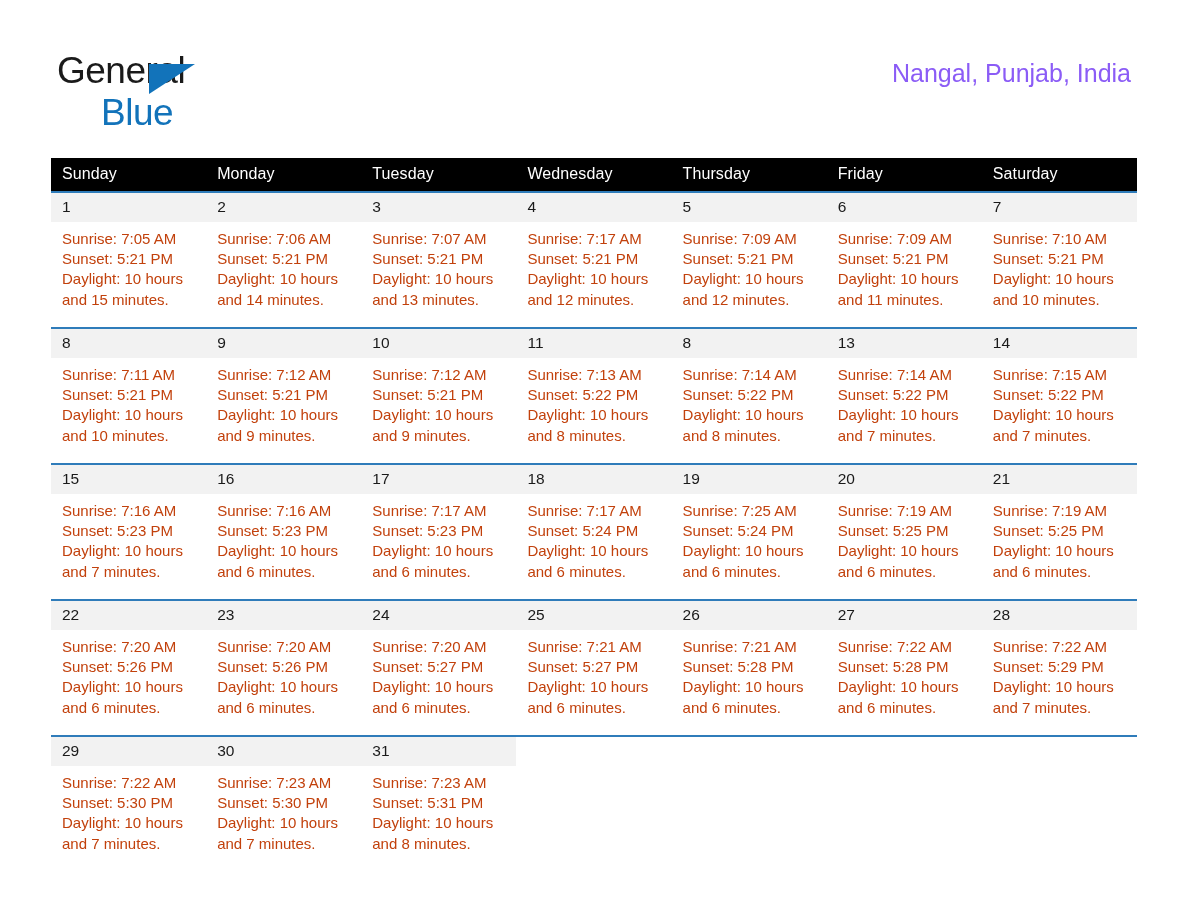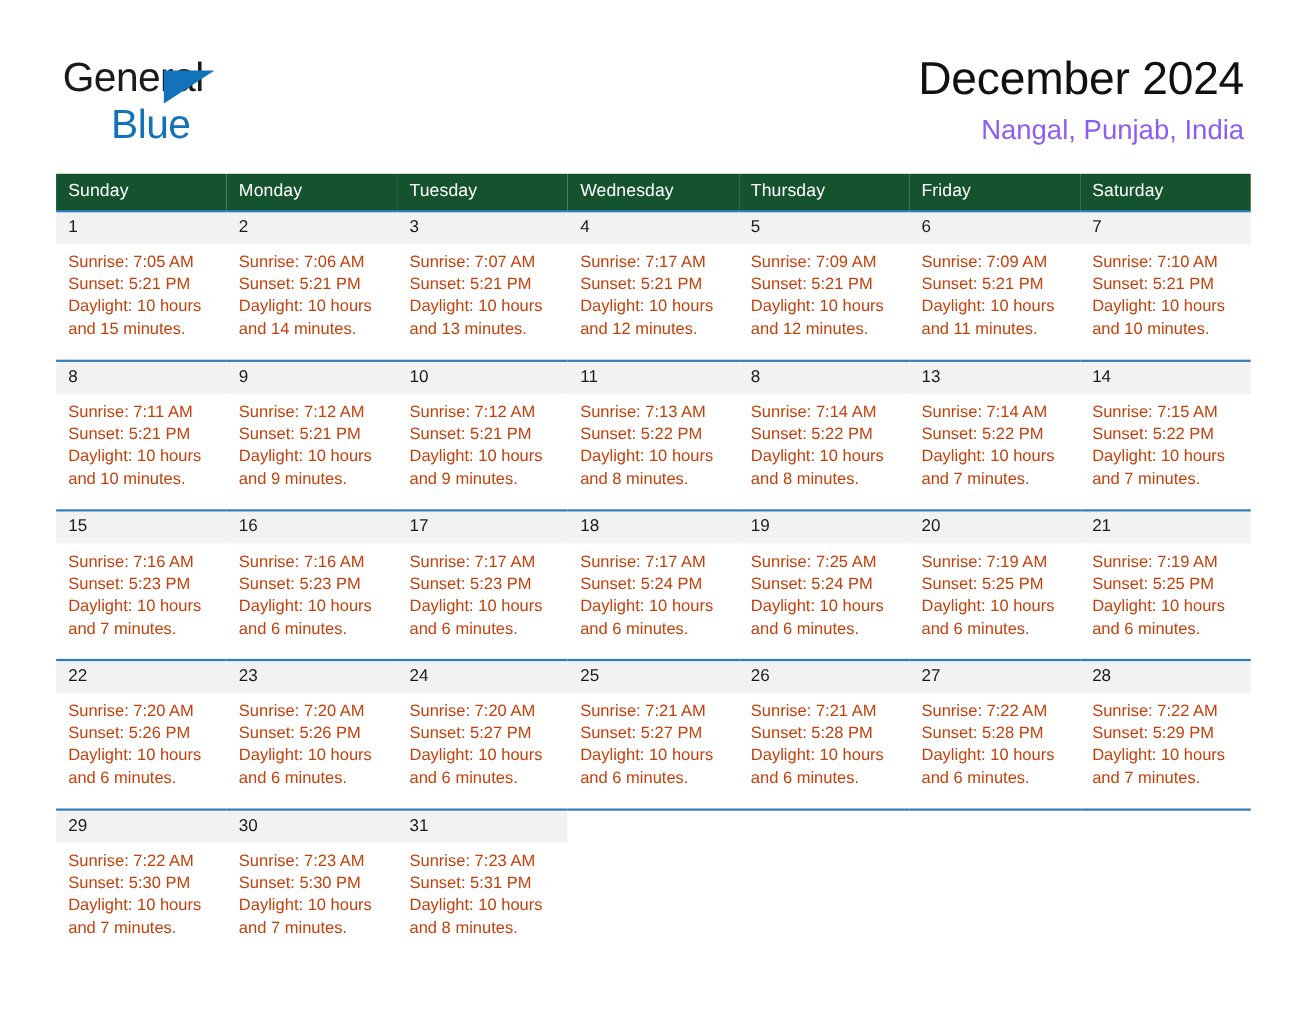--- a/index.html
+++ b/index.html
@@ -95,21 +95,21 @@
     width: 1086px;
   }
   table.cal {
     width: 1086px;
     border-collapse: collapse;
     table-layout: fixed;
   }
   table.cal col { width: 155.14px; }
 
   thead th {
-    background: #14532d;
+    background: #000000;
     color: #ffffff;
     font-size: 16px;
     font-weight: 400;
     text-align: left;
     padding: 7px 0 8px 11px;
     height: 17px;
     vertical-align: middle;
     letter-spacing: 0.1px;
   }
 
@@ -153,21 +153,20 @@
 
   <div class="header">
 
     <div class="logo">
       <span class="logo-row1">General</span>
       <span class="logo-tri"></span>
       <span class="logo-row2">Blue</span>
     </div>
 
     <div class="title-block">
-      <div class="cal-title">December 2024</div>
       <div class="cal-subtitle">Nangal, Punjab, India</div>
     </div>
 
   </div>
 
   <div class="calendar">
     <table class="cal">
       <colgroup>
         <col>
           <col>

